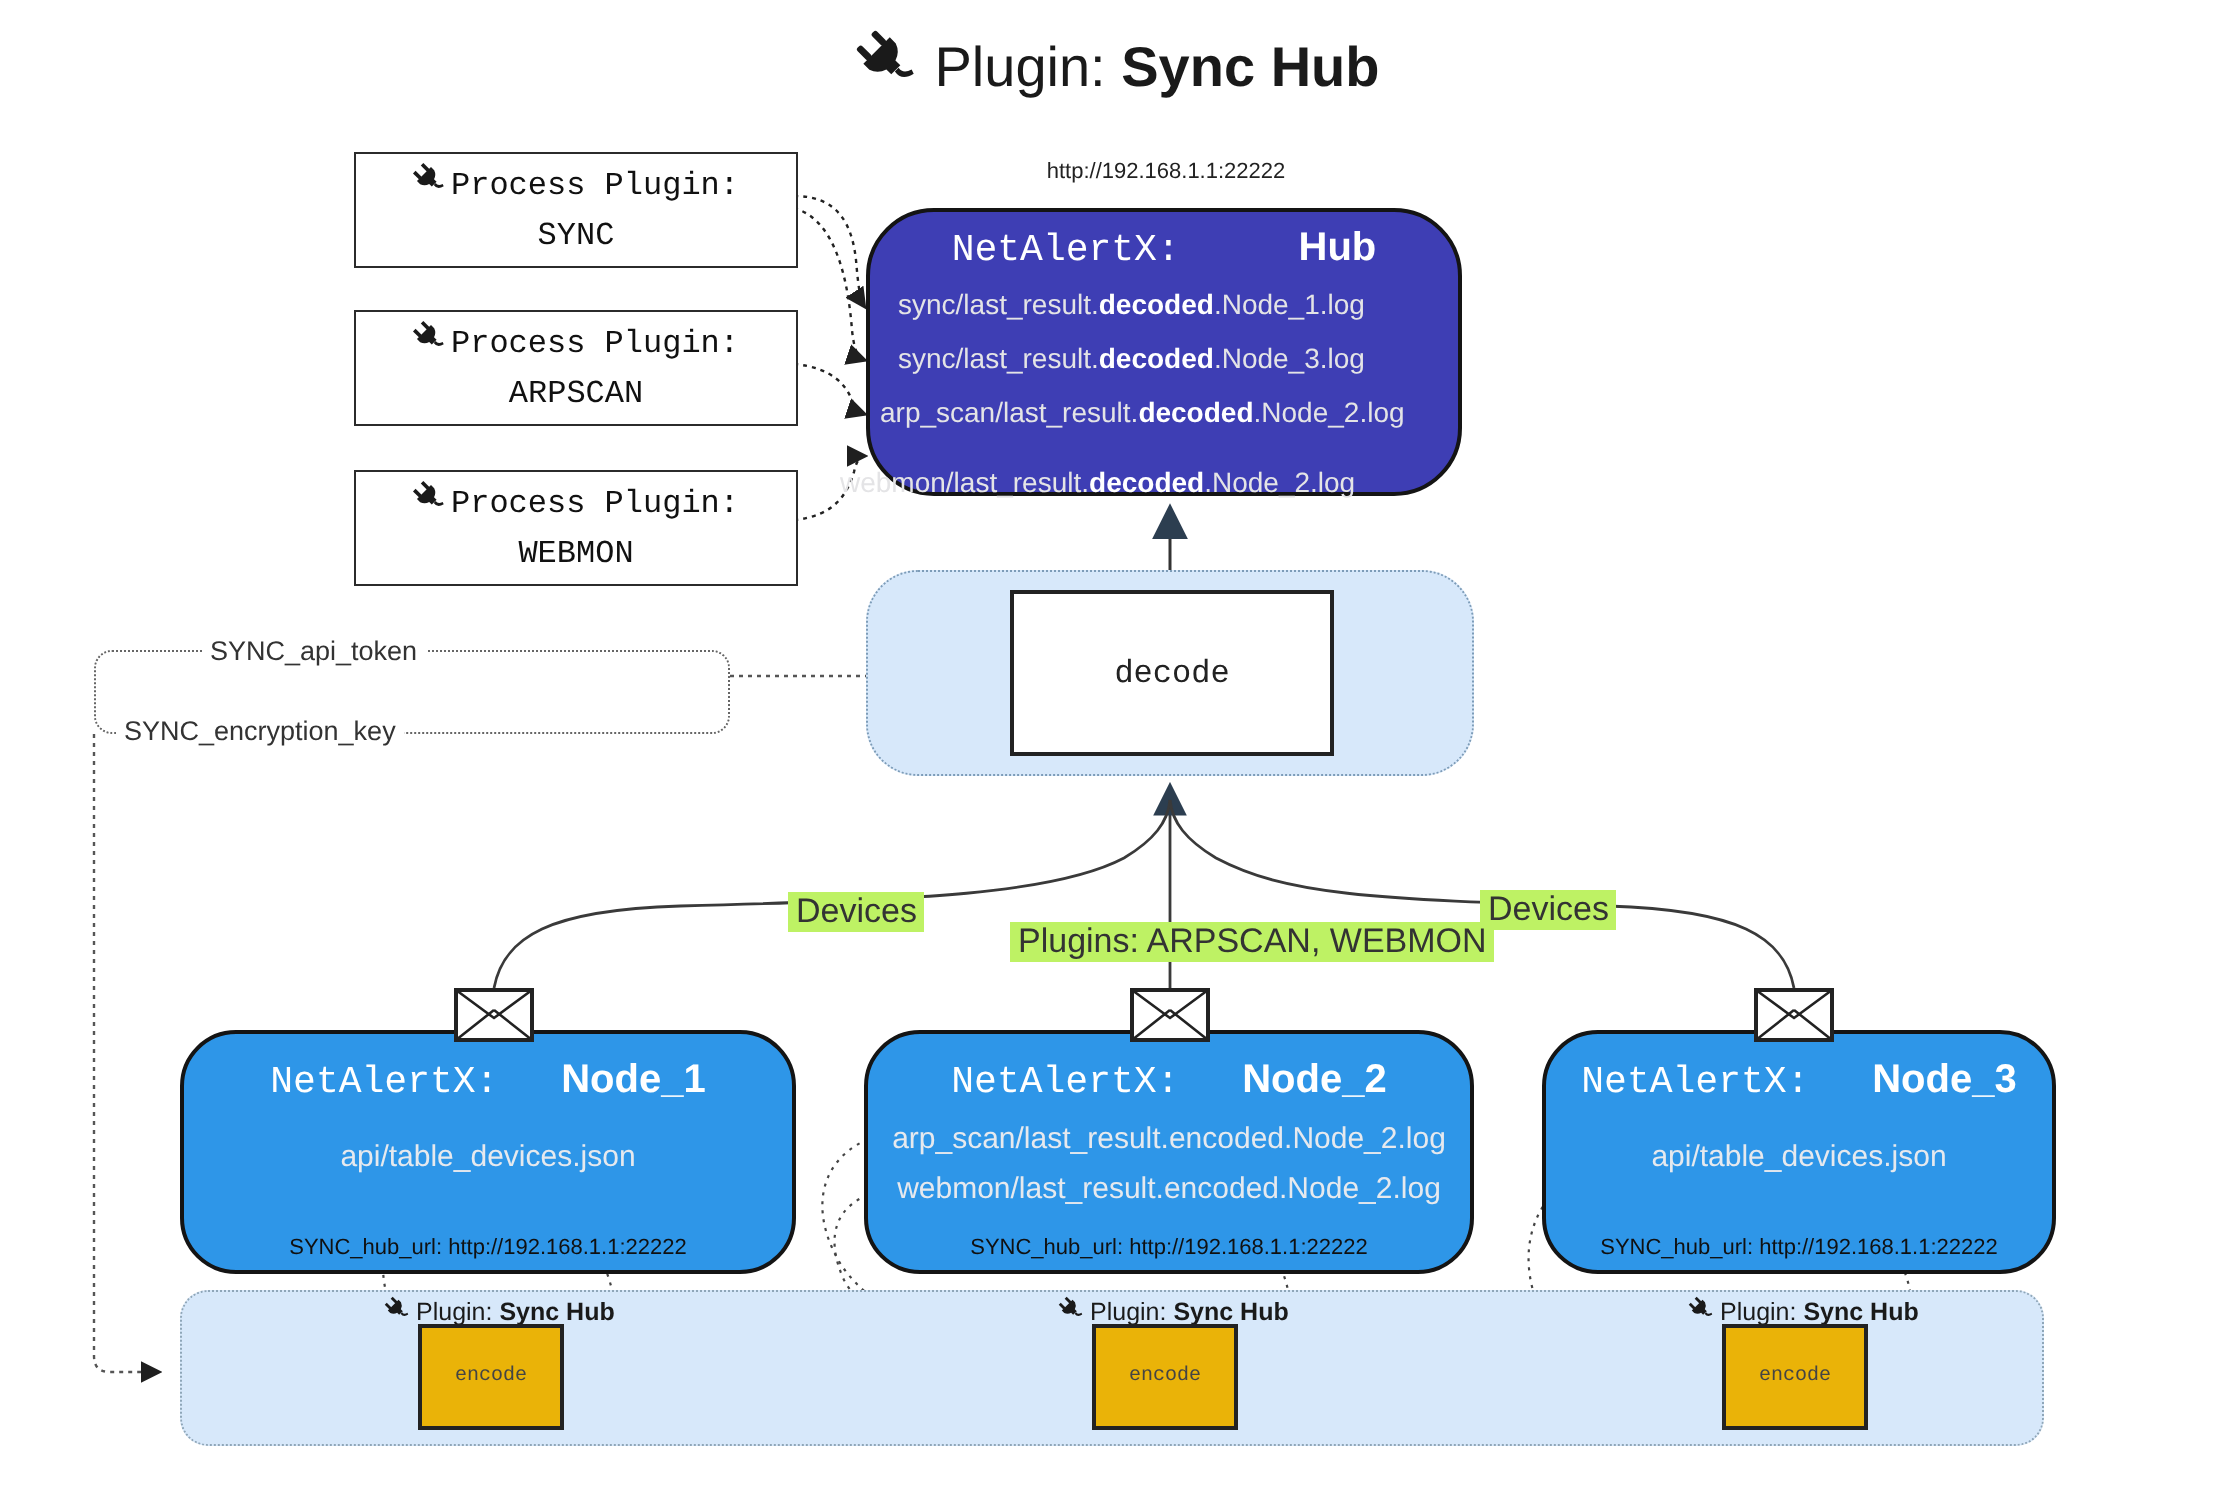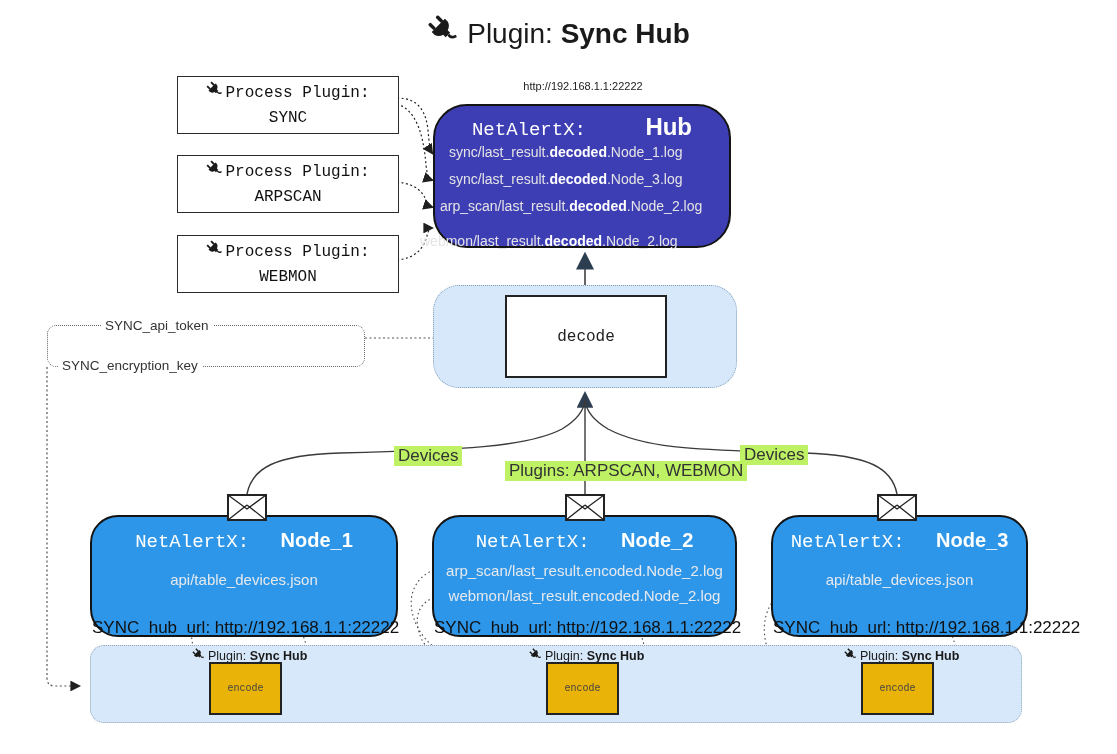--- a/index.html
+++ b/index.html
@@ -13,42 +13,42 @@
   
   .proc-box{width:220px;height:56px;border:1.6px solid #2b2b2b;background:#fff;
             display:flex;flex-direction:column;align-items:center;justify-content:center;
             font-family:"Liberation Mono",monospace;font-size:16px;color:#111;line-height:24px;}
   .proc-box .r1{display:flex;align-items:center;gap:2px;}
   
   #hub{left:433px;top:104px;width:298px;height:144px;background:#3e3eb4;border:2px solid #141414;
        border-radius:34px;box-sizing:border-box;}
   #hub-title{top:113px;left:433px;width:298px;text-align:center;color:#fff;
              font-family:"Liberation Mono",monospace;font-size:19px;}
-  #hub-title b{font-family:"Liberation Sans",sans-serif;font-size:24px;margin-left:48px;}
+  #hub-title b{font-family:"Liberation Sans",sans-serif;font-size:20px;margin-left:48px;}
   .hub-line{color:#e4e4e6;font-size:14px;height:20px;white-space:nowrap;}
   .hub-line b{color:#fff;}
   #hub-url{top:80px;left:500px;width:166px;text-align:center;font-size:11px;color:#222;}
   
   #decode-wrap{left:433px;top:285px;width:304px;height:103px;background:#d7e8fa;
                border:1.6px dotted #7d9cb8;border-radius:26px;box-sizing:border-box;}
   #decode-box{left:505px;top:295px;width:162px;height:83px;background:#fff;border:2px solid #222;
               box-sizing:border-box;display:flex;align-items:center;justify-content:center;
               font-family:"Liberation Mono",monospace;font-size:16px;color:#222;}
   
   #token-rect{left:47px;top:325px;width:318px;height:42px;border:1.5px dotted #666;
               border-radius:9px;box-sizing:border-box;}
   .secret-label{background:#fff;padding:0 4px;font-size:13.5px;color:#333;white-space:nowrap;}
   
   .edge-label{background:#bef264;padding:0 4px;font-size:17px;color:#333;white-space:nowrap;}
   
   .node{background:#2e96e8;border:2px solid #141414;border-radius:28px;box-sizing:border-box;}
   .node-title{text-align:center;color:#fff;font-family:"Liberation Mono",monospace;font-size:19px;white-space:nowrap;}
   .node-title b{font-family:"Liberation Sans",sans-serif;font-size:20px;padding-left:20px;}
   .node-file{text-align:center;color:#e6e9ee;font-size:15px;white-space:nowrap;}
-  .node-url{text-align:center;color:#101010;font-size:17px;white-space:nowrap;}
+  .node-url{text-align:center;color:#101010;font-size:11px;white-space:nowrap;}
   
   #band{left:90px;top:645px;width:932px;height:78px;background:#d7e8fa;border:1.6px dotted #8fa6b8;
         border-radius:14px;box-sizing:border-box;}
   .plug-label{display:flex;align-items:center;gap:3px;font-size:12.5px;color:#1a1a1a;white-space:nowrap;}
   .encode-box{width:73px;height:53px;background:#eab308;border:2px solid #222;box-sizing:border-box;
               display:flex;align-items:center;justify-content:center;
               font-family:"Liberation Mono",monospace;font-size:10px;color:#444;}
   svg.overlay{position:absolute;left:0;top:0;pointer-events:none;}
 </style>
 </head>

